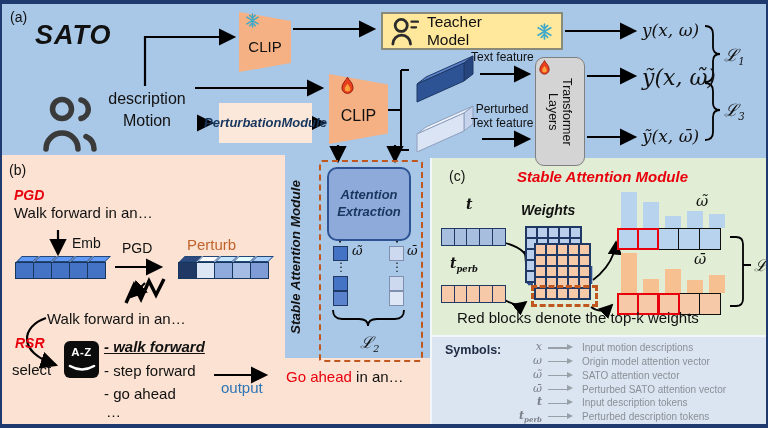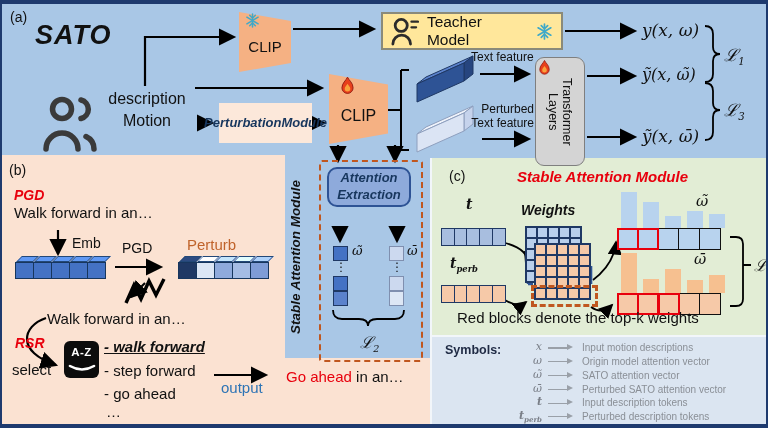--- a/index.html
+++ b/index.html
@@ -23,21 +23,21 @@
   .clip{position:absolute;z-index:7;background:#f5b183;display:flex;align-items:center;justify-content:center;
     font-size:15px;color:#111;clip-path:polygon(0% 0%,100% 15%,100% 85%,0% 100%);}
   #teacher{left:379px;top:8px;width:182px;height:38px;background:#ffe79b;border:2px solid #8a8a7a;
     display:flex;align-items:center;z-index:7;box-sizing:border-box;padding:0 8px;gap:8px;}
   #teacher .tlabel{font-size:15.5px;color:#111;}
   #transformer{left:533px;top:53px;width:50px;height:109px;background:#d4d4d4;border:1.5px solid #7f7f7f;
     border-radius:9px;z-index:7;box-sizing:border-box;display:flex;align-items:center;justify-content:center;}
   #transformer .vtext{writing-mode:vertical-rl;font-size:12.5px;line-height:1.15;color:#111;text-align:center;}
   #pmbox{left:217px;top:99px;width:93px;height:40px;background:#fce8da;z-index:7;display:flex;
     align-items:center;justify-content:center;font-size:13px;font-weight:bold;font-style:italic;color:#17365d;line-height:1.25;}
-  #attnbox{left:325px;top:163px;width:84px;height:40px;background:#8eaadb;border:2px solid #2e5395;border-radius:10px;
+  #attnbox{left:325px;top:163px;width:84px;height:74px;background:#8eaadb;border:2px solid #2e5395;border-radius:10px;
     z-index:7;display:flex;flex-direction:column;align-items:center;justify-content:center;
     font-size:13px;font-weight:bold;font-style:italic;color:#17365d;line-height:1.3;box-sizing:border-box;}
   .sq{position:absolute;z-index:7;box-sizing:border-box;}
   
   .cuberow{position:absolute;display:flex;z-index:7;}
   .cube{position:relative;width:17px;height:15px;border:1px solid #17365d;margin-right:-1px;display:inline-block;}
   .cube-top{position:absolute;left:3px;top:-7px;width:100%;height:6px;transform:skewX(-45deg);
     border:1px solid #17365d;box-sizing:border-box;display:block;}
   
   .wgrid{position:absolute;display:grid;grid-template-columns:repeat(5,1fr);grid-template-rows:repeat(5,1fr);
@@ -206,38 +206,38 @@
     <path d="M7,0 C8.5,3.5 13,6 13,11.5 A6,6 0 0 1 1,11.5 C1,6.5 5.5,3.5 7,0 Z" fill="#e8401c" stroke="#8f1a10" stroke-width="1"></path>
     <path d="M7,7 C8,9 10,10 10,12.5 A3,3 0 0 1 4,12.5 C4,10 6,9 7,7 Z" fill="#f9a23c"></path>
   </svg>
 
   <div class="abs" id="pmbox">
     <div>Perturbation</div>
     <div>Module</div>
   </div>
 
   <div class="txt" style="left:469px;top:46px;font-size:12px;">Text feature</div>
-  <div class="txt" style="left:468px;top:99px;width:64px;font-size:12px;text-align:right;line-height:1.15;">
+  <div class="txt" style="left:468px;top:99px;width:64px;font-size:12px;text-align:center;line-height:1.15;">
     <div>Perturbed</div>
     <div>Text feature</div>
   </div>
 
   <div class="abs" id="transformer">
     <div class="vtext">
       <div>Transformer</div>
       <div>Layers</div>
     </div>
   </div>
   <svg class="abs" style="left:537px;top:56px;z-index:9;" width="11" height="15" viewBox="0 0 14 18">
     <path d="M7,0 C8.5,3.5 13,6 13,11.5 A6,6 0 0 1 1,11.5 C1,6.5 5.5,3.5 7,0 Z" fill="#e8401c" stroke="#8f1a10" stroke-width="1"></path>
     <path d="M7,7 C8,9 10,10 10,12.5 A3,3 0 0 1 4,12.5 C4,10 6,9 7,7 Z" fill="#f9a23c"></path>
   </svg>
 
   <div class="txt math" style="left:640px;top:16px;font-size:17px;">y(x, ω)</div>
-  <div class="txt math" style="left:640px;top:61px;font-size:16px;">ỹ(x, ω̃)</div>
+  <div class="txt math" style="left:640px;top:61px;font-size:22px;">ỹ(x, ω̃)</div>
   <div class="txt math" style="left:640px;top:122px;font-size:17px;">ỹ(x, ω̄)</div>
   <div class="txt math" style="left:722px;top:39px;font-size:17px;"><span>ℒ</span><sub>1</sub></div>
   <div class="txt math" style="left:722px;top:94px;font-size:17px;"><span>ℒ</span><sub>3</sub></div>
 
   <div class="txt" style="left:7px;top:158px;font-size:14px;">(b)</div>
   <div class="txt red boldit" style="left:12px;top:183px;font-size:14px;">PGD</div>
   <div class="txt" style="left:12px;top:200px;font-size:15px;">Walk forward in an…</div>
   <div class="txt" style="left:70px;top:231px;font-size:14px;">Emb</div>
   <div class="txt" style="left:120px;top:236px;font-size:14px;">PGD</div>
   <div class="txt" style="left:185px;top:232px;font-size:15px;color:#c0632b;">Perturb</div>

